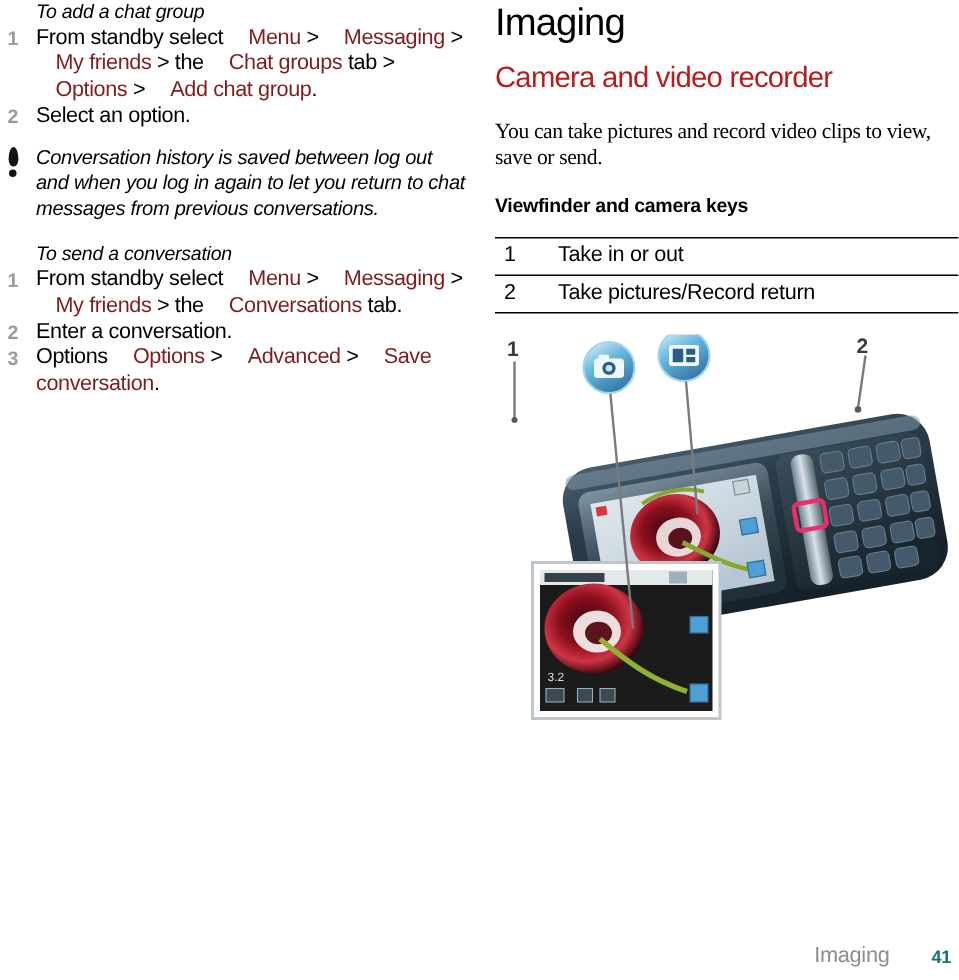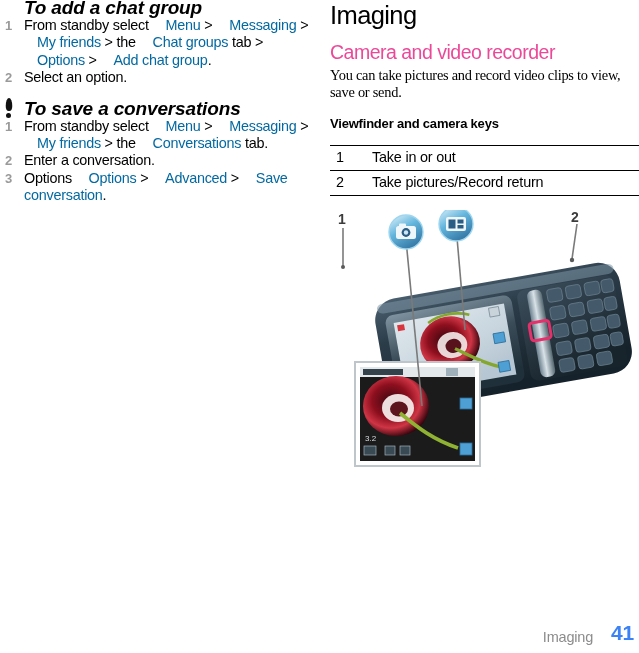--- a/index.html
+++ b/index.html
@@ -29,22 +29,22 @@
   }
   .col-right {
     position: absolute;
     left: 330px;
     top: 0px;
     width: 309px;
   }
 
   
   .proc-title {
-    font-size: 19px;
-    font-weight: bold;
+    font-size: 13px;
+    font-weight: normal;
     font-style: italic;
     line-height: 16px;
     letter-spacing: -0.15px;
     margin: 0 0 1px 24px;
   }
   ol.steps {
     list-style: none;
     margin: 0;
     padding: 0;
   }
@@ -59,21 +59,21 @@
   ol.steps > li .num {
     position: absolute;
     left: 5px;
     top: 0;
     width: 12px;
     text-align: left;
     color: #9a9a9a;
     font-size: 13px;
     font-weight: bold;
   }
-  .g { color: #0369a1; padding-left: 13px; }
+  .g { color: #7f1d1d; padding-left: 13px; }
 
   
   .note {
     position: relative;
     margin: 9px 0 0 0;
     padding-left: 24px;
     font-size: 13.4px;
     font-style: italic;
     line-height: 17.2px;
     letter-spacing: -0.2px;
@@ -108,26 +108,26 @@
   
   .chapter-title {
     font-size: 25.5px;
     font-weight: normal;
     letter-spacing: -0.6px;
     line-height: 28px;
     margin: 0;
     padding-top: 1px;
   }
   .section-title {
-    color: #ec4899;
+    color: #b91c1c;
     font-size: 19.5px;
     font-weight: normal;
     letter-spacing: -0.5px;
     line-height: 23px;
-    margin: 12px 0 3px 0;
+    margin: 12px 0 16px 0;
   }
   .body-text {
     font-size: 14.4px;
     line-height: 17.4px;
     letter-spacing: -0.25px;
     margin: 0;
     font-family: Liberation Serif, serif;
   }
   .sub-title {
     font-size: 13px;
@@ -179,22 +179,22 @@
     right: 46px;
     bottom: 0;
     color: #8c8c8c;
     font-size: 14.5px;
     letter-spacing: -0.2px;
   }
   .footer .fnum {
     position: absolute;
     right: 5px;
     bottom: 0;
-    color: #3b82f6;
-    font-size: 21px;
+    color: #0f766e;
+    font-size: 12px;
     font-weight: bold;
     letter-spacing: -0.2px;
   }
 </style>
 </head>
 <body>
 
 <div class="page">
 
   <div class="col-left">
@@ -204,23 +204,24 @@
     <ol class="steps" id="steps-1">
         <li><span class="num">1</span><span>From standby select </span><span class="g">Menu</span><span> &gt; </span><span class="g">Messaging</span><span> &gt; </span><span class="g">My friends</span><span> &gt; the </span><span class="g">Chat groups</span><span> tab &gt; </span><span class="g">Options</span><span> &gt; </span><span class="g">Add chat group</span><span>.</span></li>
         <li><span class="num">2</span><span>Select an option.</span></li>
       </ol>
 
     <div class="note">
       <span class="bang">
         <span class="drop"></span>
           <span class="dot"></span>
       </span>
+      <span>Conversation history is saved between log out and when you log in again to let you return to chat messages from previous conversations.</span>
     </div>
 
-    <div class="proc-title" style="margin-top:14px;">To save a conversations</div>
+    <div class="proc-title" style="margin-top:14px;">To send a conversation</div>
 
     <ol class="steps" id="steps-2">
         <li><span class="num">1</span><span>From standby select </span><span class="g">Menu</span><span> &gt; </span><span class="g">Messaging</span><span> &gt; </span><span class="g">My friends</span><span> &gt; the </span><span class="g">Conversations</span><span> tab.</span></li>
         <li><span class="num">2</span><span>Enter a conversation.</span></li>
         <li><span class="num">3</span><span>Options </span><span class="g">Options</span><span> &gt; </span><span class="g">Advanced</span><span> &gt; </span><span class="g">Save conversation</span><span>.</span></li>
       </ol>
   </div>
 
   <div class="col-right">
 

